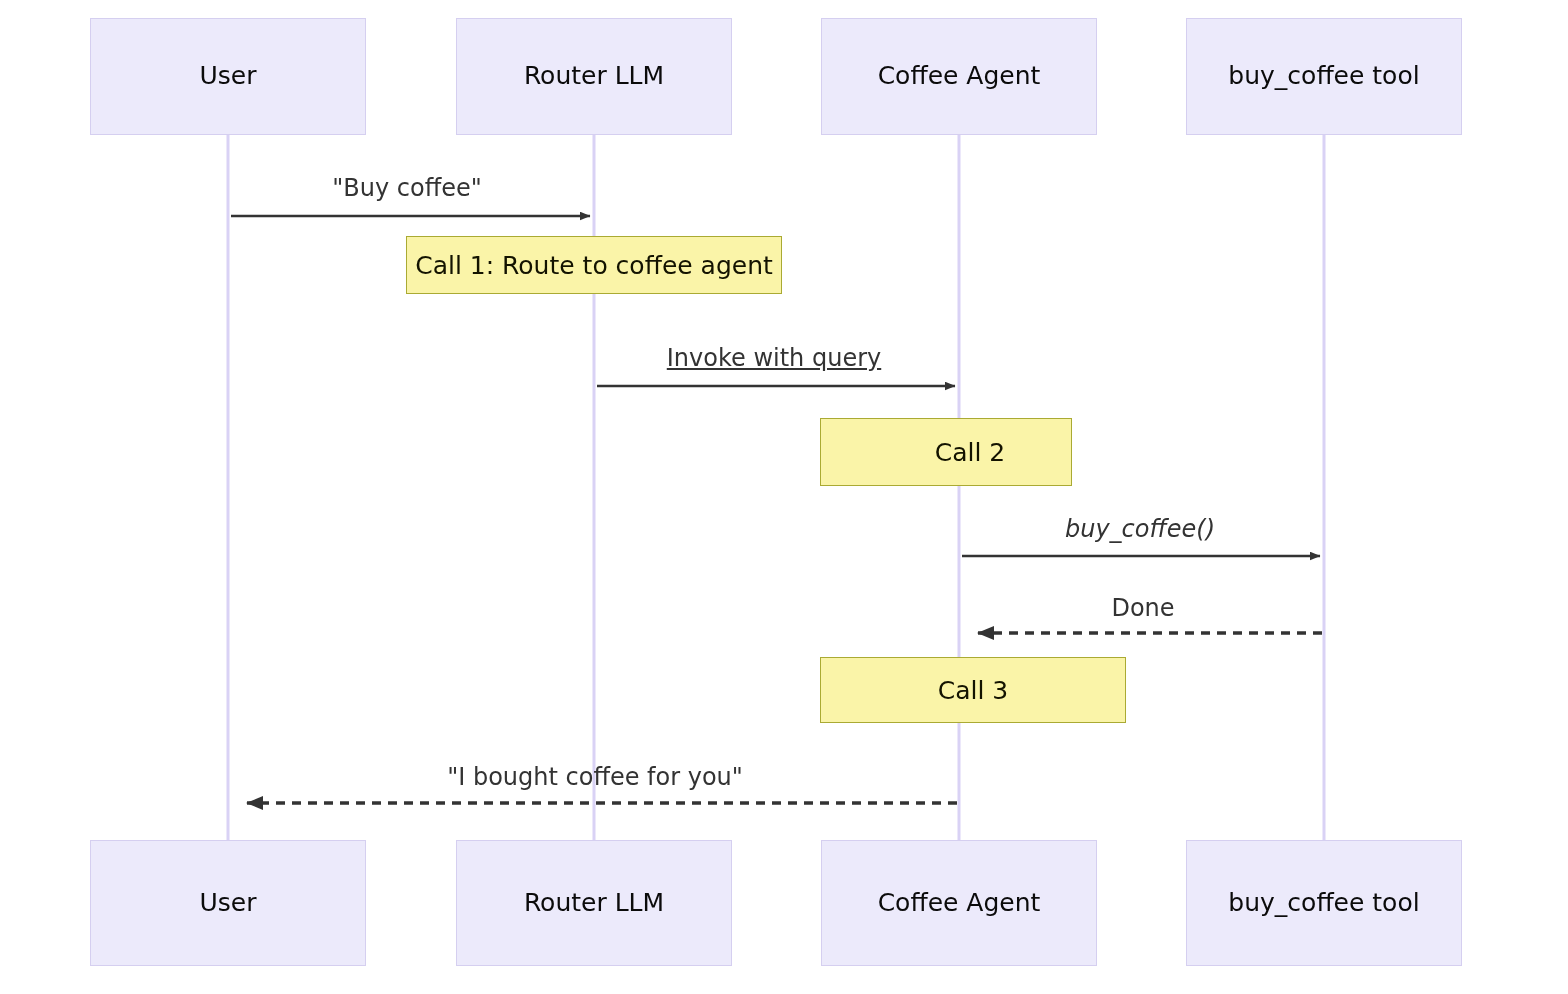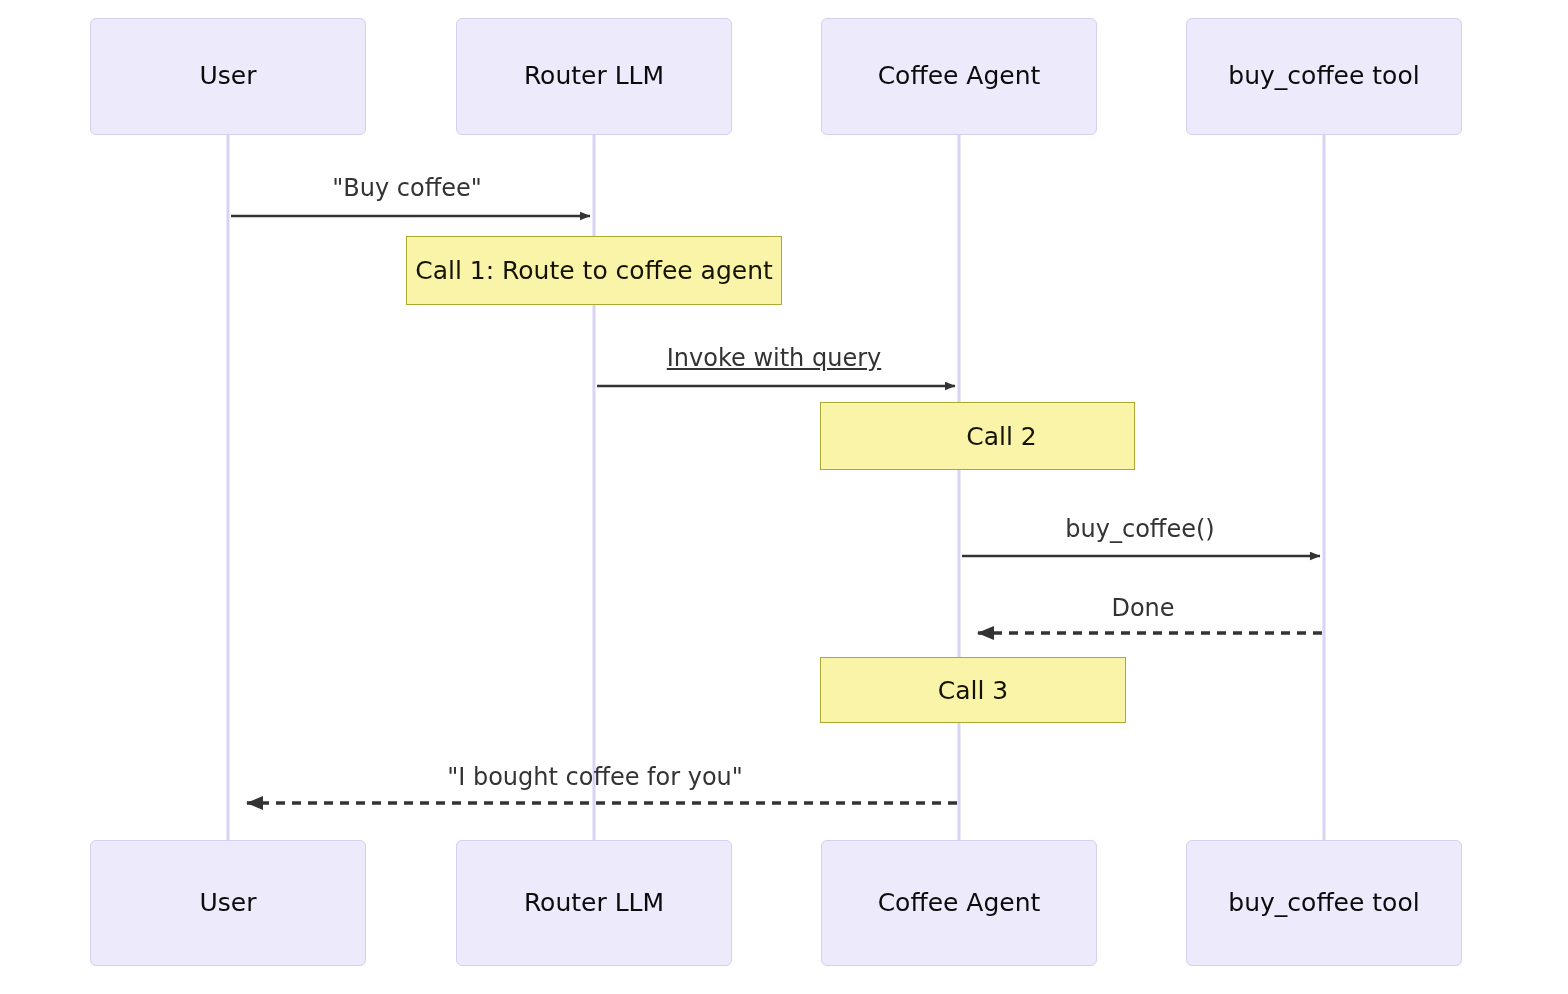--- a/index.html
+++ b/index.html
@@ -24,21 +24,21 @@
     left: 0;
     top: 0;
     width: 1568px;
     height: 994px;
   }
   .participant-box {
     position: absolute;
     box-sizing: border-box;
     background: #ECEAFB;
     border: 1.6px solid #D5CFF0;
-    border-radius: 6px;
+    border-radius: 0;
     display: flex;
     align-items: center;
     justify-content: center;
   }
   .participant-label {
     font-size: 25px;
     color: #0b0b0b;
     font-weight: 400;
     text-align: center;
     line-height: 1.15;
@@ -122,29 +122,29 @@
   <div class="participant-box" style="left:456px; top:840px; width:276px; height:126px;">
     <span class="participant-label">Router LLM</span>
   </div>
   <div class="participant-box" style="left:821px; top:840px; width:276px; height:126px;">
     <span class="participant-label">Coffee Agent</span>
   </div>
   <div class="participant-box" style="left:1186px; top:840px; width:276px; height:126px;">
     <span class="participant-label">buy_coffee tool</span>
   </div>
 
-  <div class="note-box" style="left:406px; top:236px; width:376px; height:69px;">
+  <div class="note-box" style="left:406px; top:236px; width:376px; height:58px;">
     <span class="note-label">Call 1: Route to coffee agent</span>
   </div>
-  <div class="note-box" style="left:820px; top:402px; width:315px; height:68px;padding-left:48px;">
+  <div class="note-box" style="left:820px; top:418px; width:252px; height:68px;padding-left:48px;">
     <span class="note-label">Call 2</span>
   </div>
   <div class="note-box" style="left:820px; top:657px; width:306px; height:66px;">
     <span class="note-label">Call 3</span>
   </div>
 
   <div class="msg-label" style="left:407px; top:174px;">"Buy coffee"</div>
   <div class="msg-label" style="left:774px; top:344px;text-decoration:underline;">Invoke with query</div>
-  <div class="msg-label" style="left:1140px; top:515px;">buy_coffee()</div>
+  <div class="msg-label" style="left:1140px; top:515px;font-style:italic;">buy_coffee()</div>
   <div class="msg-label" style="left:1143px; top:594px;">Done</div>
   <div class="msg-label" style="left:595px; top:763px;">"I bought coffee for you"</div>
 
 </div>
 
 </body></html>

